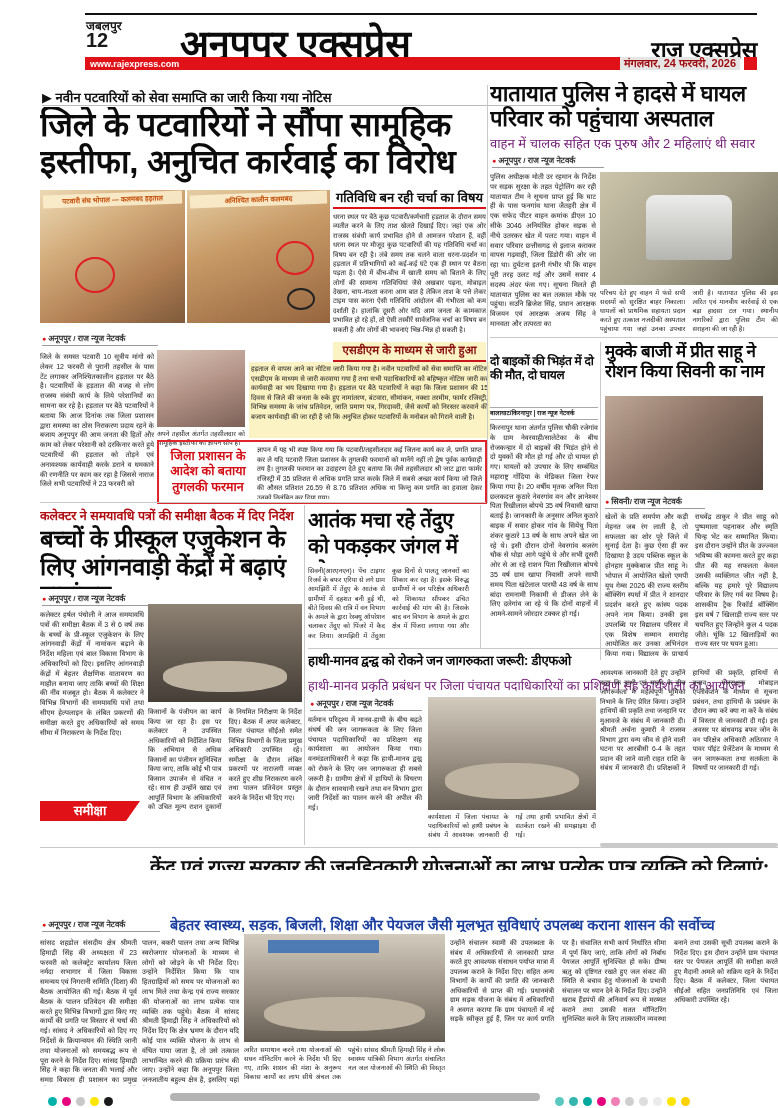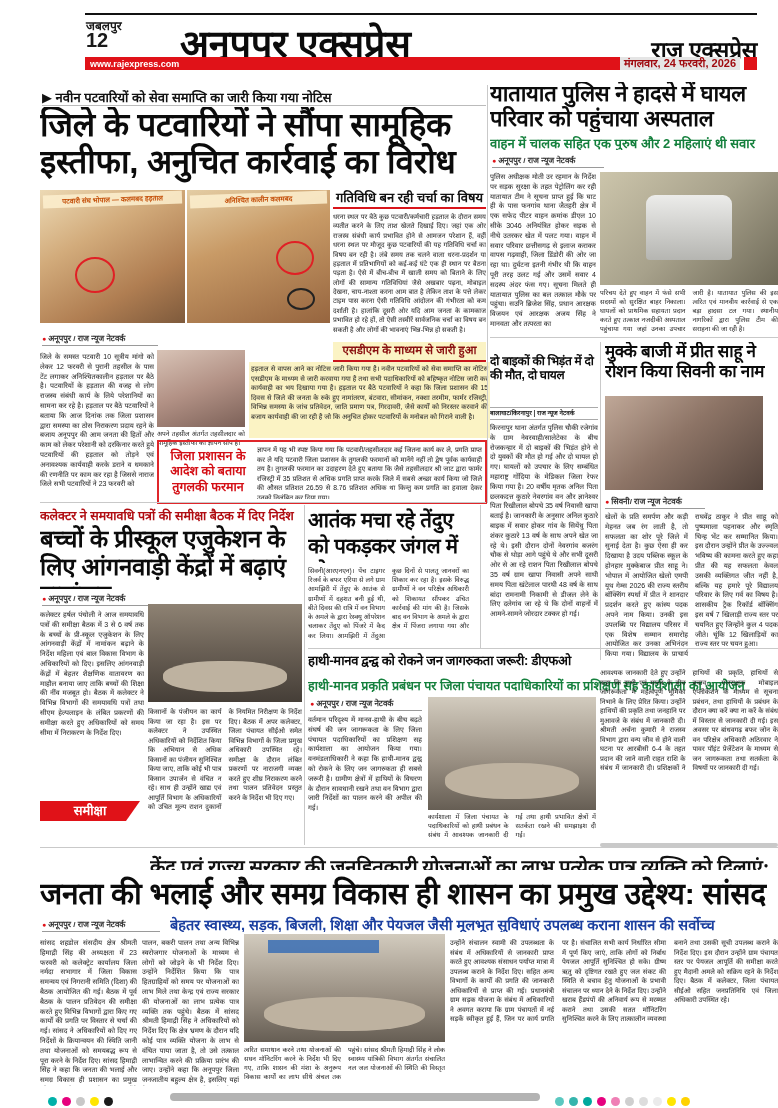--- a/index.html
+++ b/index.html
@@ -7,21 +7,21 @@
         font-family:"Liberation Sans","DejaVu Sans",sans-serif;color:#1a1a1a;overflow:hidden;}
   .abs{position:absolute;}
   .ovh{overflow:hidden;}
   .ctr{text-align:left;}
   .body-text{font-size:7px;line-height:1.4;text-align:justify;color:#1c1c1c;overflow:hidden;}
   .cols2{column-count:2;column-gap:7px;}
   .cols3{column-count:3;column-gap:8px;}
   .headline{font-weight:800;color:#0b0b0b;letter-spacing:-.3px;}
   .kicker{font-weight:700;color:#111;}
   .kicker-red{font-weight:700;color:#b00d12;}
-  .subhead-red{font-weight:700;color:#15803d;}
+  .subhead-red{font-weight:400;color:#701a75;}
   .subhead-blue{font-weight:700;color:#1b3fa0;}
   .byline{font-size:8px;font-weight:700;color:#333;border-bottom:1px solid #9a9a9a;padding-bottom:2px;overflow:hidden;white-space:nowrap;}
   .byline::before{content:"● ";color:#e01218;font-size:7px;}
   .rule-v{position:absolute;width:1px;background:#c9c9c9;}
   .rule-h{position:absolute;height:1px;background:#c9c9c9;}
   .photo{position:absolute;overflow:hidden;}
   .ph-sepia{background:linear-gradient(150deg,#ecd9b4 0%,#d2ab7b 35%,#b07e52 70%,#7e5a3c 100%);}
   .ph-sepia2{background:linear-gradient(160deg,#e4cda4 0%,#c89a66 40%,#96653f 100%);}
   .ph-meetsm{background:linear-gradient(160deg,#d8c3b6 0%,#b29185 50%,#7c6158 100%);}
   .ph-accident{background:linear-gradient(135deg,#ccc5ab 0%,#a7a18b 50%,#6f6a58 100%);}
@@ -58,21 +58,21 @@
   <div class="abs" style="left:86px;top:17px;font-size:12px;font-weight:700;">जबलपुर</div>
   <div class="abs" style="left:86px;top:29px;font-size:20px;font-weight:800;">12</div>
   <div class="abs ctr headline" style="left:180px;top:16px;width:420px;font-size:38px;">अनूपपुर एक्सप्रेस</div>
   <div class="abs headline" style="left:600px;top:33px;width:157px;font-size:23px;text-align:right;">राज एक्सप्रेस</div>
   <div class="abs redbar" style="left:85px;top:57px;width:655px;height:13px;">
     <span class="website">www.rajexpress.com</span>
     <span class="datebox">मंगलवार, 24 फरवरी, 2026</span>
   </div>
   <div class="abs" style="left:744px;top:57px;width:13px;height:13px;background:#e01218;"></div>
 
-  <div class="abs kicker" style="left:42px;top:88px;width:444px;height:17px;font-size:13px;border-bottom:1px solid #bbb;">
+  <div class="abs kicker" style="left:42px;top:88px;width:528px;height:17px;font-size:13px;border-bottom:1px solid #bbb;">
     <span>▶ </span><span>नवीन पटवारियों को सेवा समाप्ति का जारी किया गया नोटिस</span>
   </div>
   <div class="abs ctr headline ovh" style="left:40px;top:107px;width:446px;height:80px;font-size:33px;line-height:1.12;">जिले के पटवारियों ने सौंपा सामूहिक इस्तीफा, अनुचित कार्रवाई का विरोध</div>
 
   <div class="photo ph-sepia" style="left:40px;top:190px;width:145px;height:133px;">
     <div class="banner ovh">पटवारी संघ भोपाल — कलमबद हड़ताल</div>
     <div class="red-ring" style="left:24%;top:50%;width:36px;height:32px;"></div>
   </div>
   <div class="photo ph-sepia2" style="left:187px;top:190px;width:143px;height:133px;">
     <div class="banner ovh">अनिश्चित कालीन कलमबद</div>
@@ -146,21 +146,20 @@
   <div class="photo ph-meet2" style="left:428px;top:697px;width:168px;height:113px;">
     <div class="mtable"></div>
   </div>
   <div class="abs caption cols2" style="left:428px;top:813px;width:168px;height:34px;">कार्यशाला में जिला पंचायत के पदाधिकारियों को हाथी प्रबंधन के संबंध में आवश्यक जानकारी दी गई तथा हाथी प्रभावित क्षेत्रों में सतर्कता रखने की समझाइश दी गई।</div>
   <div class="abs body-text cols2" style="left:600px;top:668px;width:178px;height:172px;font-size:6.8px;">आवश्यक जानकारी देते हुए उन्होंने कहा कि हाथी एवं मानव के बीच जागरूकता में महत्वपूर्ण भूमिका निभाने के लिए प्रेरित किया। उन्होंने हाथियों की प्रकृति तथा जनहानि पर मुआवजे के संबंध में जानकारी दी। श्रीमती अर्चना कुमारी ने राजस्व विभाग द्वारा वन्य जीव से होने वाली घटना पर आरबीसी 6-4 के तहत प्रदान की जाने वाली राहत राशि के संबंध में जानकारी दी। प्रशिक्षकों ने हाथियों की प्रकृति, हाथियों से बचाव, गजराक्षक मोबाइल एप्लीकेशन के माध्यम से सूचना प्रबंधन, तथा हाथियों के प्रबंधन के दौरान क्या करें क्या ना करें के संबंध में विस्तार से जानकारी दी गई। इस अवसर पर बांधवगढ़ बफर जोन के वन परिक्षेत्र अधिकारी अठिरवार ने पावर पॉइंट प्रेजेंटेशन के माध्यम से जन जागरूकता तथा सतर्कता के विषयों पर जानकारी दी गई।</div>
   <div class="abs" style="left:600px;top:843px;width:178px;height:4px;background:#c9c9c9;border-radius:2px;"></div>
 
   <div class="rule-h" style="left:40px;top:847px;width:738px;"></div>
   <div class="abs tag-red" style="left:40px;top:801px;width:100px;height:20px;">समीक्षा</div>
   <div class="abs ctr kicker ovh" style="left:150px;top:853px;width:628px;height:17px;font-size:20px;font-family:Liberation Serif, serif;">केंद्र एवं राज्य सरकार की जनहितकारी योजनाओं का लाभ प्रत्येक पात्र व्यक्ति को दिलाएं: हिमाद्री सिंह</div>
-  <div class="abs ctr headline ovh" style="left:40px;top:872px;width:738px;height:40px;font-size:30px;">जनता की भलाई और समग्र विकास ही शासन का प्रमुख उद्देश्य: सांसद</div>
   <div class="abs byline" style="left:42px;top:918px;width:118px;">अनूपपुर / राज न्यूज नेटवर्क</div>
   <div class="abs ctr subhead-blue ovh" style="left:170px;top:914px;width:608px;height:18px;font-size:14.5px;">बेहतर स्वास्थ्य, सड़क, बिजली, शिक्षा और पेयजल जैसी मूलभूत सुविधाएं उपलब्ध कराना शासन की सर्वोच्च प्राथमिकता: सांसद</div>
 
   <div class="abs body-text" style="left:40px;top:938px;width:97px;height:148px;">सांसद शहडोल संसदीय क्षेत्र श्रीमती हिमाद्री सिंह की अध्यक्षता में 23 फरवरी को कलेक्ट्रेट कार्यालय जिला नर्मदा सभागार में जिला विकास समन्वय एवं निगरानी समिति (दिशा) की बैठक आयोजित की गई। बैठक में पूर्व बैठक के पालन प्रतिवेदन की समीक्षा करते हुए विभिन्न विभागों द्वारा किए गए कार्यों की प्रगति पर विस्तार से चर्चा की गई। सांसद ने अधिकारियों को दिए गए निर्देशों के क्रियान्वयन की स्थिति जानी तथा योजनाओं को समयबद्ध रूप से पूरा करने के निर्देश दिए। सांसद हिमाद्री सिंह ने कहा कि जनता की भलाई और समग्र विकास ही प्रशासन का प्रमुख उद्देश्य होना चाहिए। उन्होंने जनहितकारी योजनाओं और स्वरोजगार कार्यक्रमों का प्रभावी क्रियान्वयन सुनिश्चित कर अधिक से अधिक लोगों को आत्मनिर्भर बनाने पर जोर देते हुए मत्स्य पालन, मुर्गी</div>
   <div class="abs body-text" style="left:142px;top:938px;width:97px;height:148px;">पालन, बकरी पालन तथा अन्य विभिन्न स्वरोजगार योजनाओं के माध्यम से लोगों को जोड़ने के भी निर्देश दिए। उन्होंने निर्देशित किया कि पात्र हितग्राहियों को समय पर योजनाओं का लाभ मिले तथा केन्द्र एवं राज्य सरकार की योजनाओं का लाभ प्रत्येक पात्र व्यक्ति तक पहुंचे। बैठक में सांसद श्रीमती हिमाद्री सिंह ने अधिकारियों को निर्देश दिए कि क्षेत्र भ्रमण के दौरान यदि कोई पात्र व्यक्ति योजना के लाभ से वंचित पाया जाता है, तो उसे तत्काल लाभान्वित करने की प्रक्रिया प्रारंभ की जाए। उन्होंने कहा कि अनूपपुर जिला जनजातीय बहुल्य क्षेत्र है, इसलिए यहां बेहतर स्वास्थ्य, सड़क, बिजली, शिक्षा और पेयजल जैसी मूलभूत सुविधाएं उपलब्ध कराना सर्वोच्च प्राथमिकता है। बैठक में ग्रामीण क्षेत्रों में समय-समय पर शिविर आयोजित कर लोगों की समस्याओं का</div>
   <div class="photo ph-meet2" style="left:244px;top:934px;width:201px;height:108px;">
     <div class="bluestrip"></div>
     <div class="mtable"></div>
   </div>
   <div class="abs caption cols2" style="left:244px;top:1046px;width:201px;height:40px;">त्वरित समाधान करने तथा योजनाओं की सघन मॉनिटरिंग करने के निर्देश भी दिए गए, ताकि शासन की मंशा के अनुरूप विकास कार्यों का लाभ सीधे अंचल तक पहुंचे। सांसद श्रीमती हिमाद्री सिंह ने लोक स्वास्थ्य यांत्रिकी विभाग अंतर्गत संचालित नल जल योजनाओं की स्थिति की विस्तृत समीक्षा की। उन्होंने निर्देश दिए कि नल जल योजना के अंतर्गत</div>

